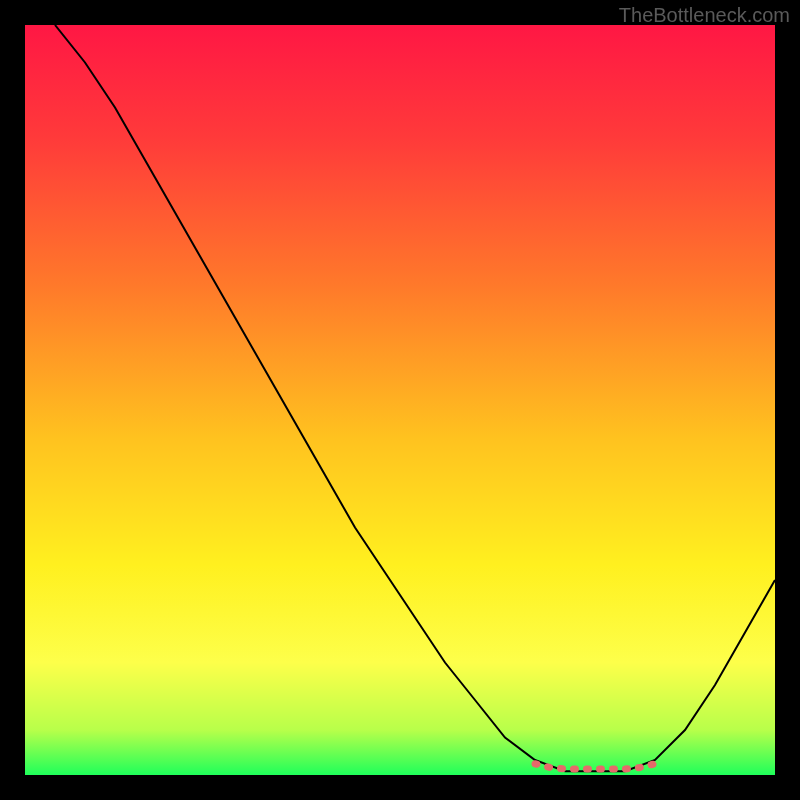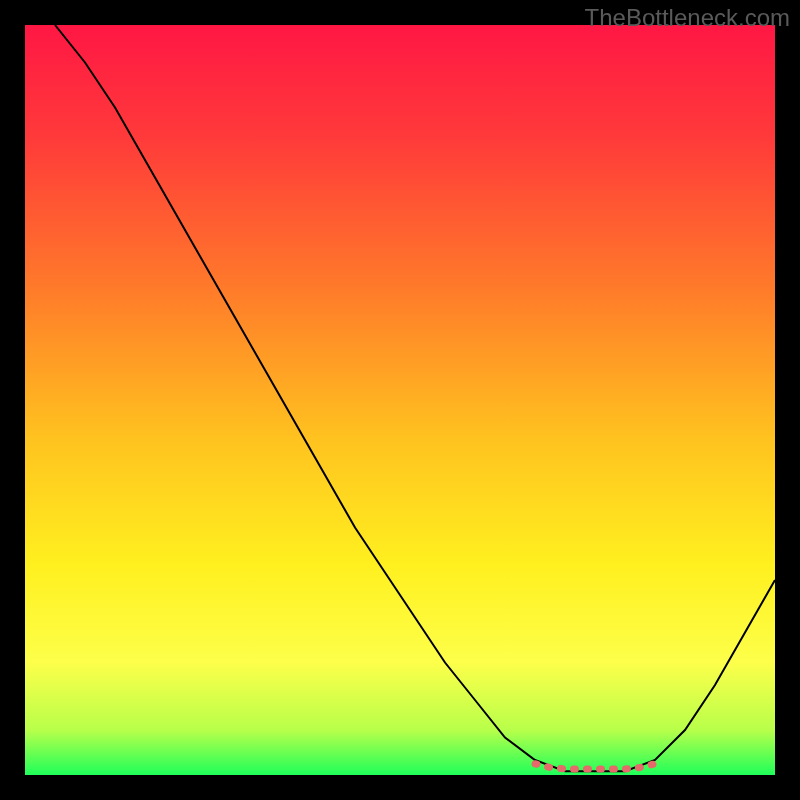--- a/index.html
+++ b/index.html
@@ -1,17 +1,17 @@
 <!DOCTYPE html>
 <html><head>
 <meta charset="utf-8">
 <style>
   * { margin: 0; padding: 0; box-sizing: border-box; }
   body { width: 800px; height: 800px; background: #000; position: relative; font-family: Arial, sans-serif; }
-  .watermark { position: absolute; top: 4px; right: 10px; color: #5a5a5a; font-size: 24px; font-weight: 500; z-index: 10; }
+  .watermark { position: absolute; top: 4px; right: 10px; color: #5a5a5a; font-size: 20px; font-weight: 500; z-index: 10; }
   .chart-container { position: absolute; top: 25px; left: 25px; width: 750px; height: 750px; }
   svg { display: block; }
 </style>
 </head>
 <body>
 
 <div class="watermark">TheBottleneck.com</div>
 
 <div class="chart-container">
   <svg id="chart-svg" width="750" height="750" viewBox="0 0 750 750">

